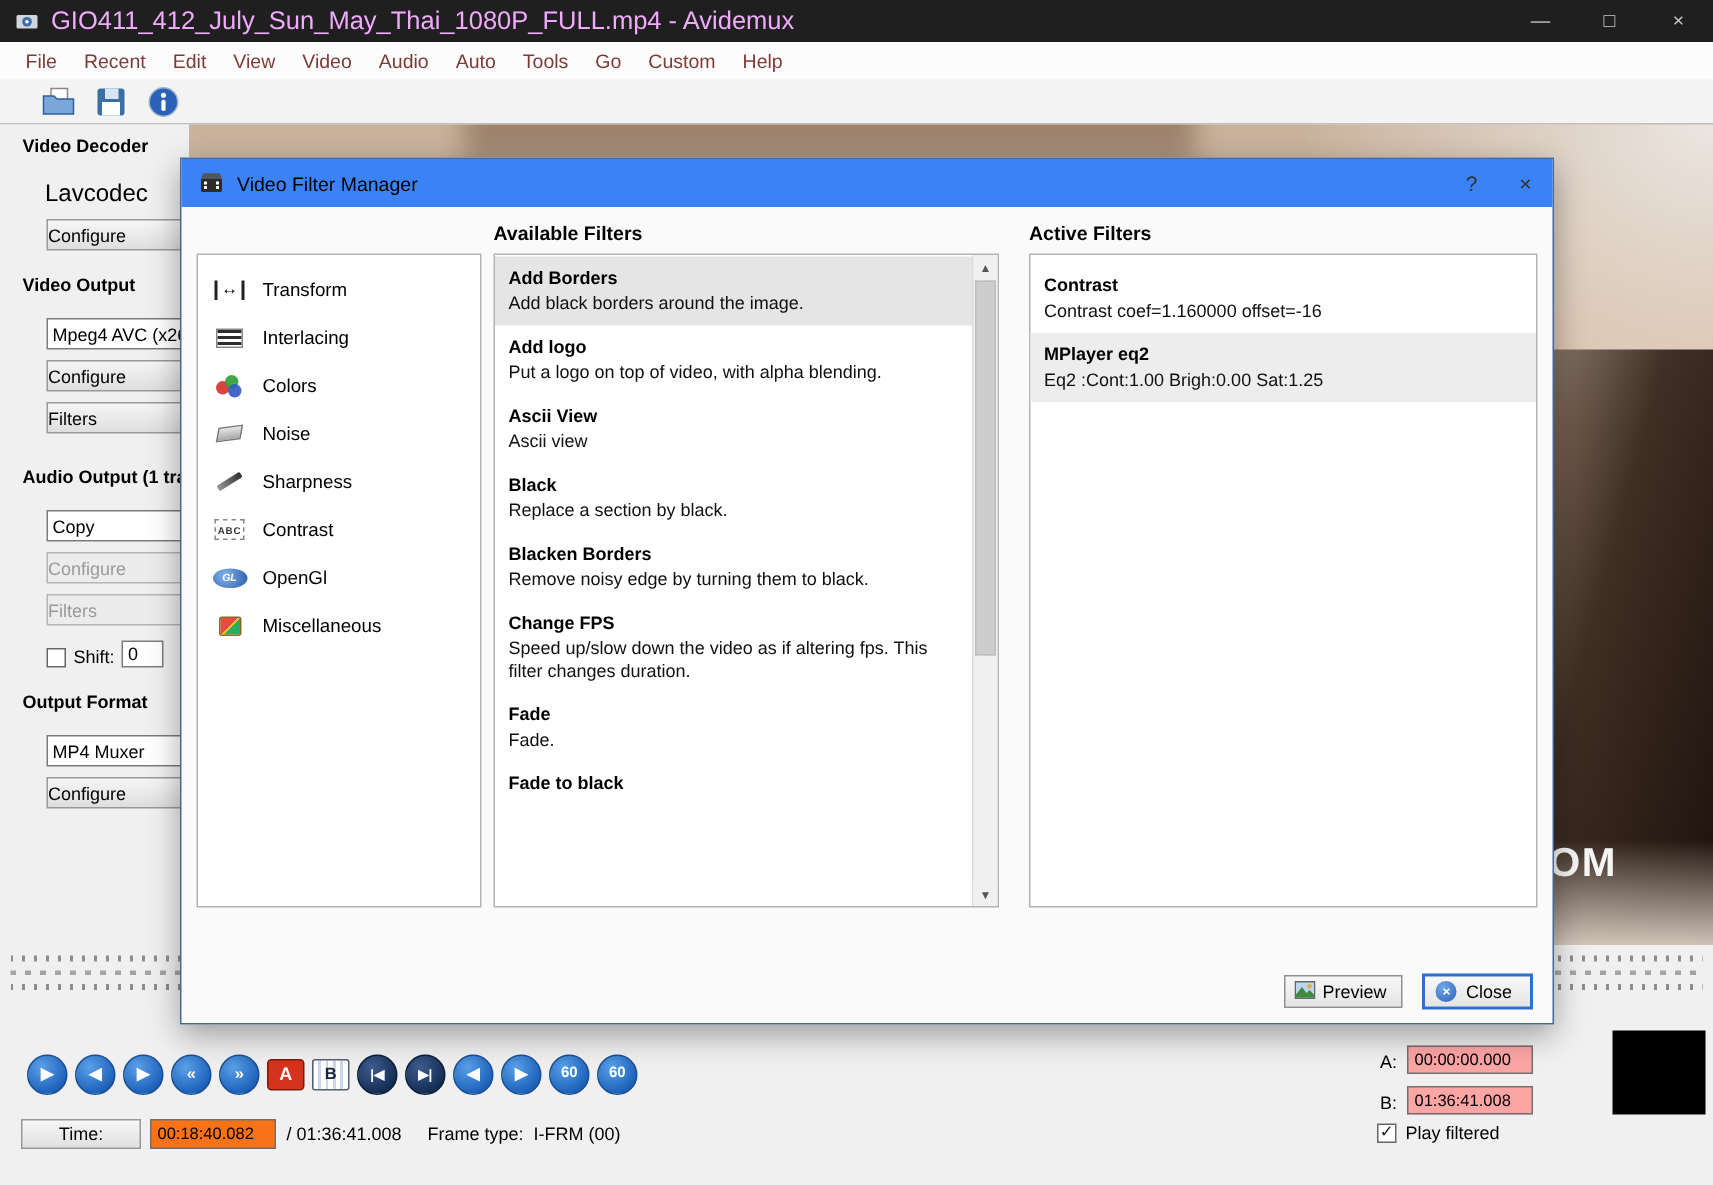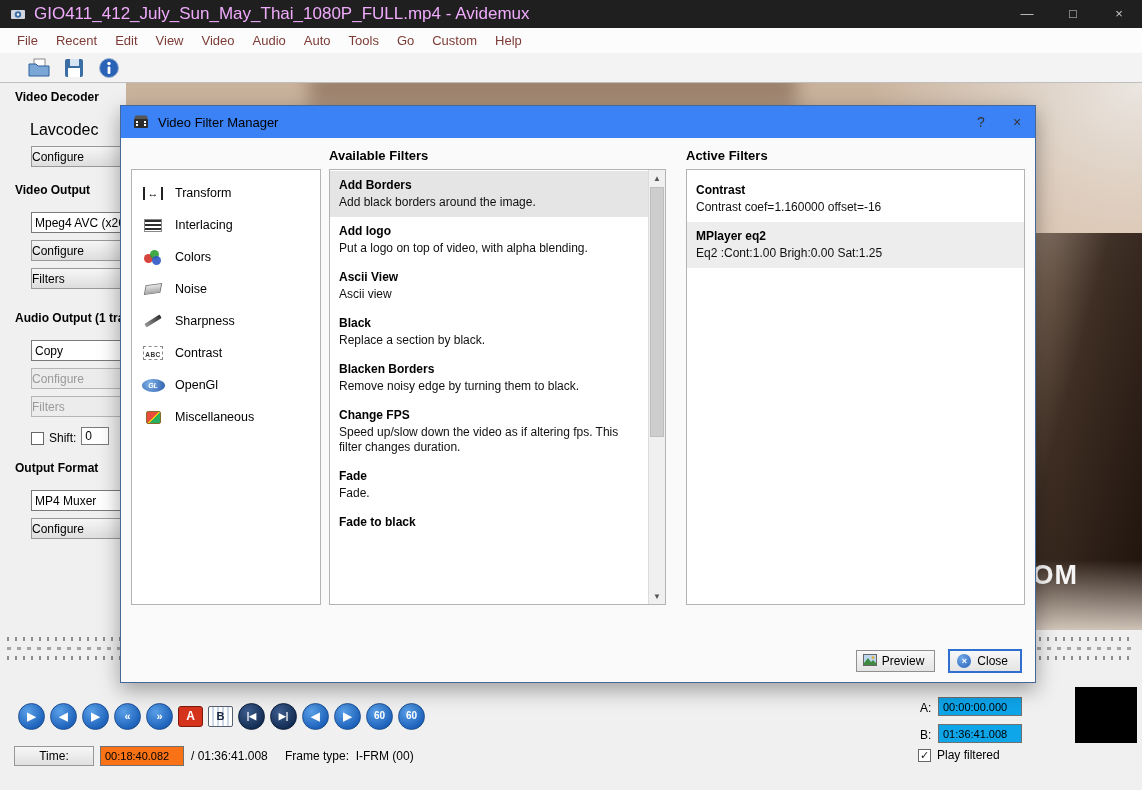--- a/index.html
+++ b/index.html
@@ -49,21 +49,21 @@
 
   
   .transport{position:absolute;left:0;top:688px;width:100%;height:56px;background:#f0f0f0;display:flex;align-items:center;gap:5px;padding-left:18px}
   .tbtn{width:27px;height:27px;border-radius:50%;border:1px solid #1c4f93;background:radial-gradient(circle at 35% 30%,#5aa0e8,#1f64bc 70%,#164a8e);color:#fff;font-size:11px;font-weight:bold;display:flex;align-items:center;justify-content:center;font-family:"Liberation Sans",sans-serif;line-height:1;padding:0}
   .tbtn.dark{background:radial-gradient(circle at 35% 30%,#3d5d8f,#132c52 75%);border-color:#0c1e3a;font-size:9px}
   .tbtn.sixty{font-size:10px}
   .markerA{width:25px;height:21px;border-radius:3px;background:#d6331c;border:1px solid #7e1a0c;color:#fff;font-weight:bold;font-size:12px;display:flex;align-items:center;justify-content:center}
   .markerB{width:25px;height:21px;border-radius:2px;background:repeating-linear-gradient(90deg,#fff 0 3px,#ccd7e8 3px 5px);border:1px solid #56606e;color:#16243c;font-weight:bold;font-size:11px;display:flex;align-items:center;justify-content:center}
 
   .ab-label{position:absolute;font-size:12px}
-  .ab-input{position:absolute;width:84px;height:19px;border:1px solid #707070;background:#0ea5e9;font-size:11px;padding:2px 4px;font-family:"Liberation Sans",sans-serif}
+  .ab-input{position:absolute;width:84px;height:19px;border:1px solid #707070;background:#fca5a5;font-size:11px;padding:2px 4px;font-family:"Liberation Sans",sans-serif}
   .vthumb{position:absolute;left:1075px;top:687px;width:62px;height:56px;background:#000}
 
   
   .statusrow{position:absolute;left:0;top:744px;width:100%;height:25px;background:#f0f0f0;font-size:12px}
   .time-btn{position:absolute;left:14px;top:2px;width:80px;height:20px;background:linear-gradient(#f7f7f7,#e0e0e0);border:1px solid #979797;font-size:12px;font-family:"Liberation Sans",sans-serif}
   .time-field{position:absolute;left:100px;top:2px;width:84px;height:20px;border:1px solid #707070;background:#f97316;font-size:11px;padding:2px 4px;font-family:"Liberation Sans",sans-serif}
   .dur{position:absolute;left:191px;top:5px}
   .ftype{position:absolute;left:285px;top:5px;white-space:pre}
   .pf{position:absolute;left:918px;top:4px;display:flex;gap:6px;align-items:center}
 

